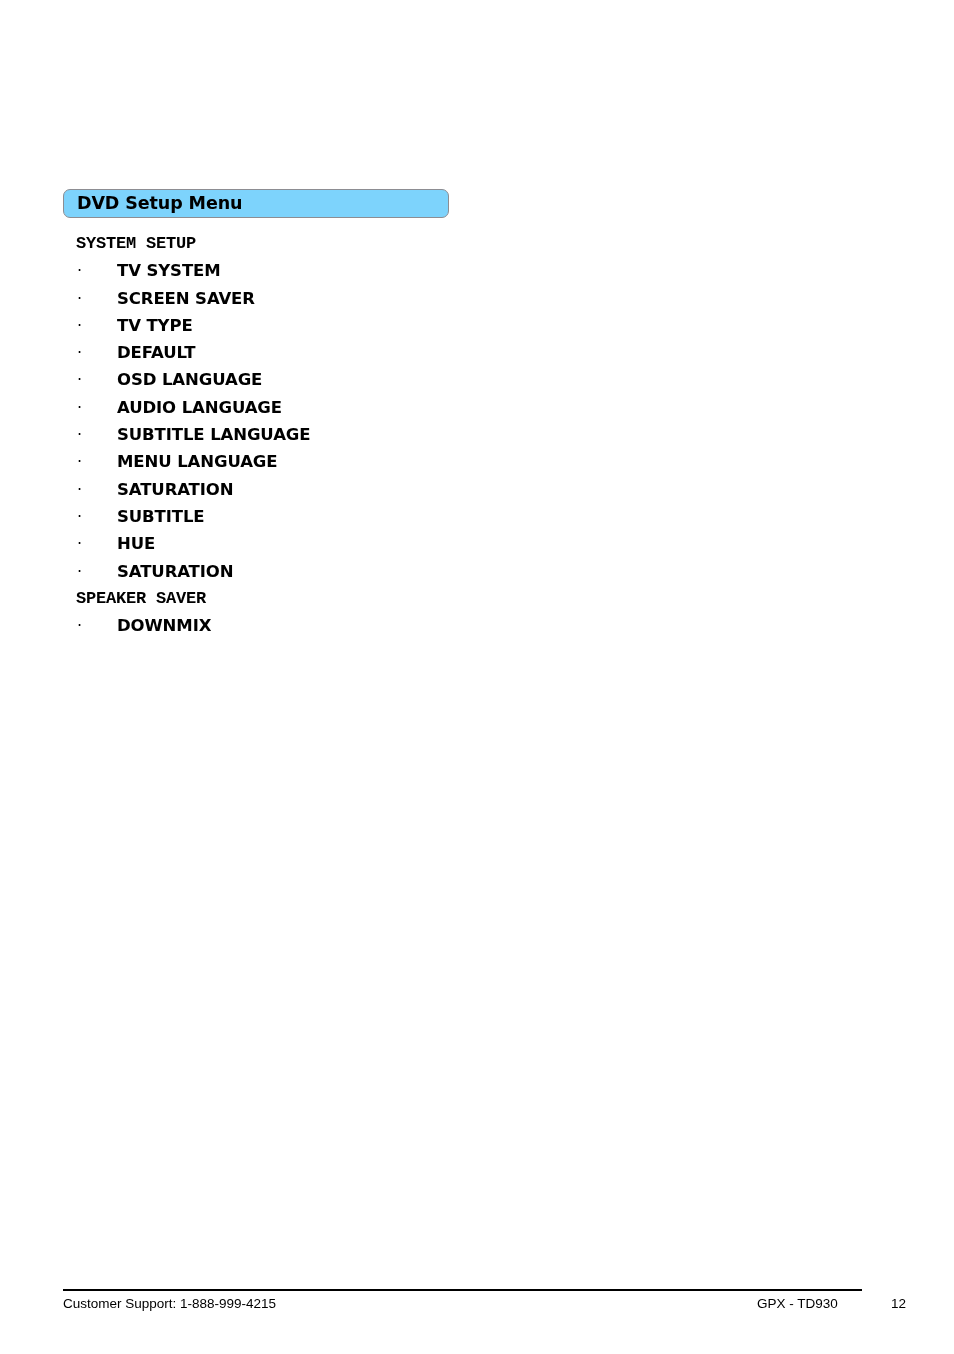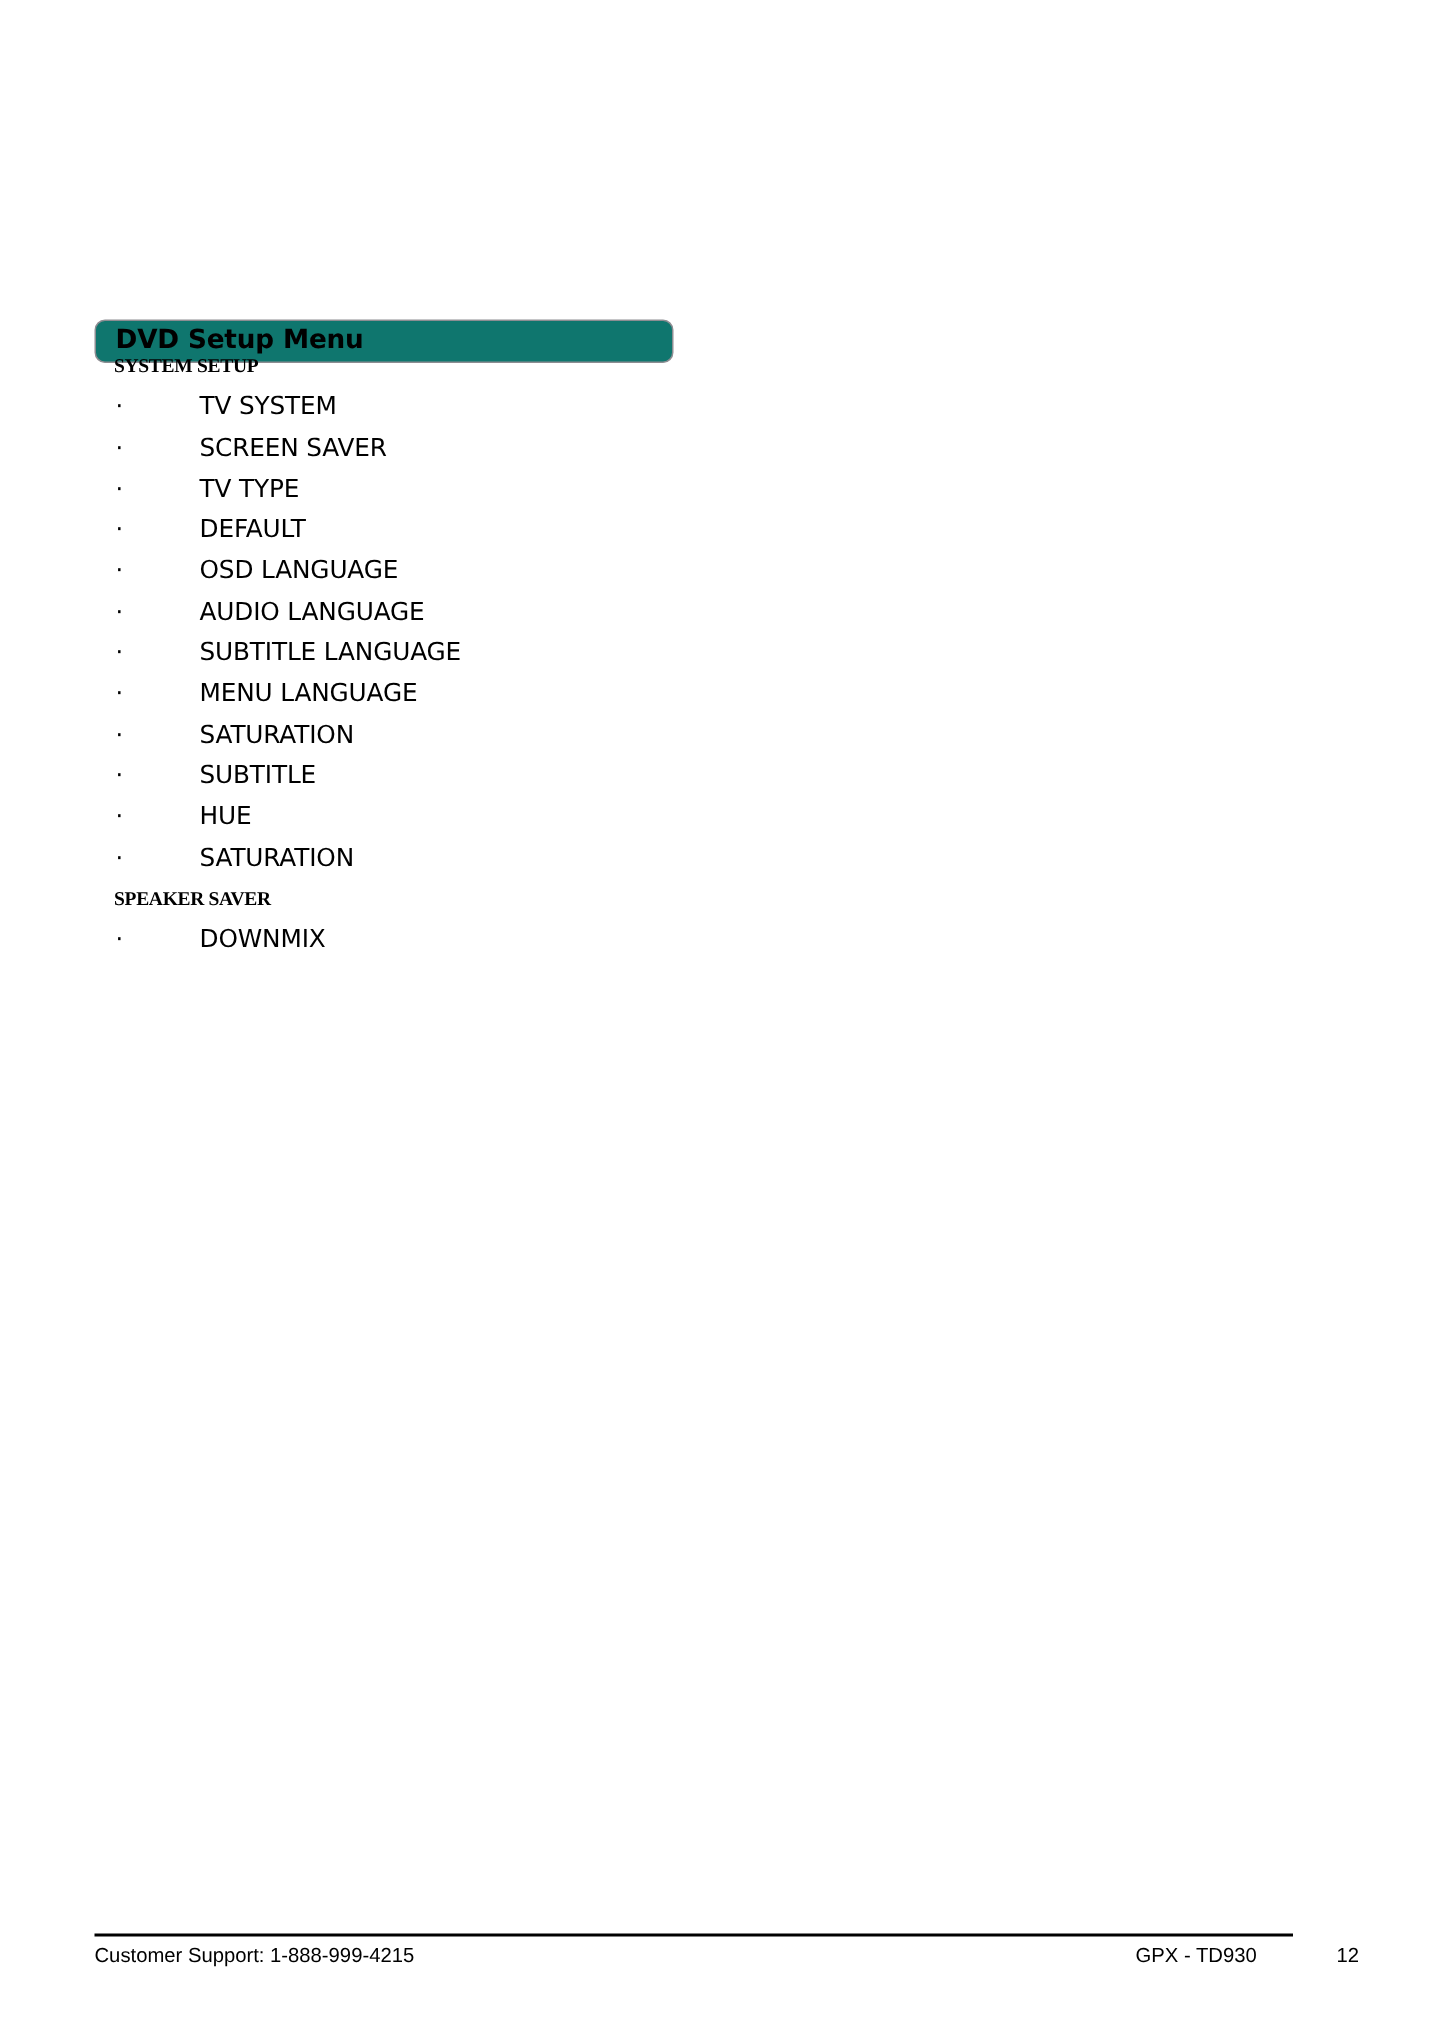--- a/index.html
+++ b/index.html
@@ -25,50 +25,49 @@
     height: 1354px;
   }
 
   
   .section-bar {
     position: absolute;
     left: 63px;
     top: 189px;
     width: 386px;
     height: 29px;
-    background: #0f766e;
+    background: #7dd3fc;
     border: 1px solid #8d8d92;
     border-radius: 7px;
     box-sizing: border-box;
     display: flex;
     align-items: center;
-    margin-top: 24px;
   }
   .section-bar-title {
     font-family: "DejaVu Sans", sans-serif;
     font-weight: bold;
     font-size: 17.5px;
     letter-spacing: -0.1px;
     color: #000000;
     padding-left: 13px;
     line-height: 1;
   }
 
   
   .outline {
     position: absolute;
     left: 63px;
     top: 230px;
     width: 600px;
   }
 
   .group-heading {
-    font-family: Liberation Serif, serif;
+    font-family: Liberation Mono, monospace;
     font-weight: bold;
-    font-size: 13px;
+    font-size: 17px;
     line-height: 27.3px;
     letter-spacing: -0.2px;
     padding-left: 13px;
     white-space: nowrap;
     color: #000000;
   }
 
   .outline-item {
     position: relative;
     height: 27.3px;
@@ -81,23 +80,23 @@
     left: 14px;
     top: 0;
     width: 10px;
     font-size: 16px;
     line-height: 27.3px;
     text-align: left;
     color: #000000;
   }
   .outline-label {
     display: inline-block;
-    margin-left: 57px;
+    margin-left: 41px;
     font-family: "DejaVu Sans", sans-serif;
-    font-weight: normal;
+    font-weight: bold;
     font-size: 16.5px;
     letter-spacing: -0.1px;
     color: #000000;
   }
 
   
   .footer-rule {
     position: absolute;
     left: 63px;
     top: 1289px;

